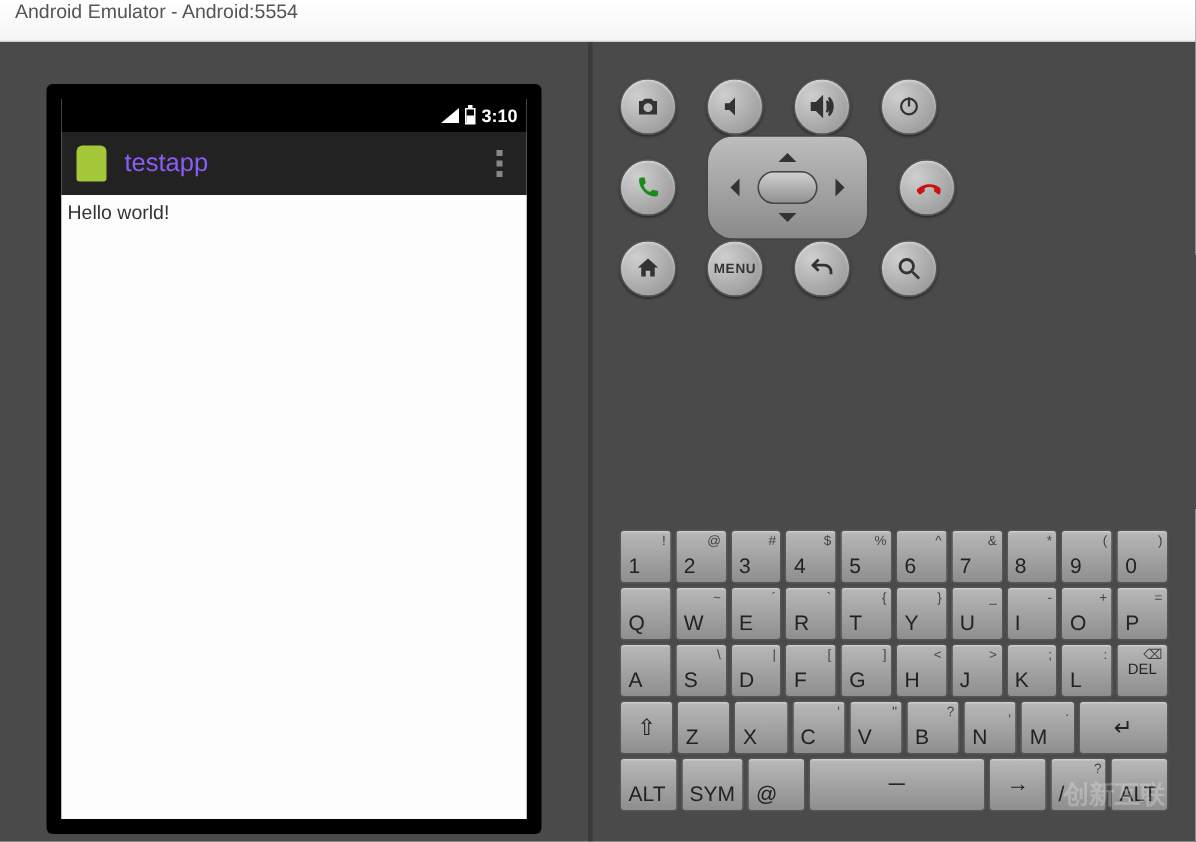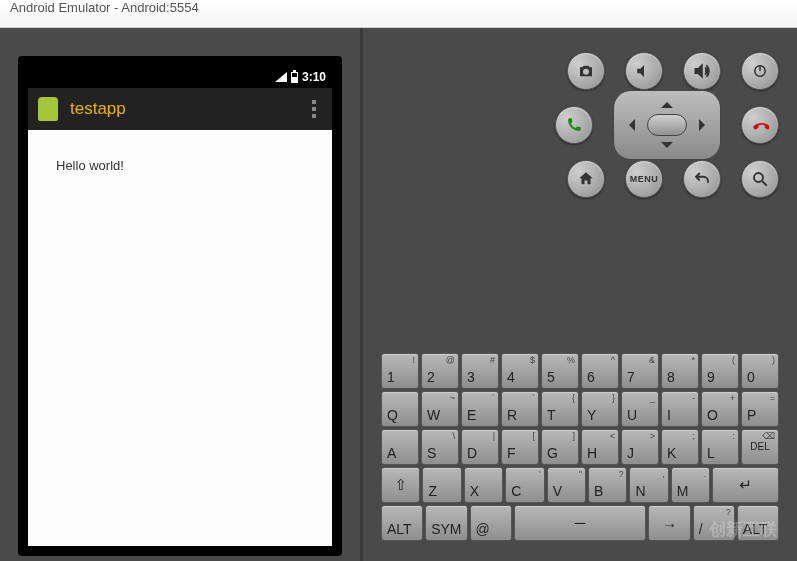--- a/index.html
+++ b/index.html
@@ -1,32 +1,32 @@
 <!DOCTYPE html>
 <html><head>
 <meta charset="utf-8">
 <style>
   * { box-sizing: border-box; margin: 0; padding: 0; font-family: "Segoe UI", Tahoma, sans-serif; }
   body { width: 797px; height: 561px; background: #fff; overflow: hidden; }
   .titlebar { height: 28px; background: linear-gradient(#fff,#f5f5f5); border-bottom:1px solid #d0d0d0; color:#555; font-size:13px; padding:0 10px; }
   .workspace { display:flex; height: 533px; background:#4a4a4a; }
-  .left-panel { width:360px; display:flex; align-items:flex-start; justify-content:center; padding:28px 18px; }
+  .left-panel { width:392px; display:flex; align-items:flex-start; justify-content:center; padding:28px 18px; }
   .right-panel { flex:1; border-left:3px solid #3a3a3a; padding:20px 18px; display:flex; flex-direction:column; }
   .device { width:330px; height:500px; background:#000; border-radius:4px; padding:10px; }
   .screen { width:100%; height:100%; background:#fff; display:flex; flex-direction:column; }
   .statusbar { height:22px; background:#000; color:#fff; display:flex; align-items:center; justify-content:flex-end; padding:0 6px; font-size:12px; gap:4px; font-weight:bold; }
-  .appbar { height:42px; background:#222; color:#eab308; display:flex; align-items:center; padding:0 10px; }
+  .appbar { height:42px; background:#222; color:#8b5cf6; display:flex; align-items:center; padding:0 10px; }
   .app-icon { width:20px; height:24px; margin-right:12px; position:relative; }
   .app-icon::before{content:"";position:absolute;inset:0;background:#a4c639;border-radius:4px 4px 2px 2px;}
   .app-title { font-size:17px; flex:1; }
   .menu-dots { width:16px; display:flex; flex-direction:column; gap:3px; align-items:center; }
   .menu-dots span{width:4px;height:4px;background:#888;}
-  .app-content { flex:1; background:#fdfdfd; color:#333; padding:28px; font-size:13px; }
+  .app-content { flex:1; background:#fdfdfd; color:#333; padding:4px; font-size:13px; }
   
-  .controls { display:flex; flex-direction:column; gap:0; align-items:flex-end; margin-bottom:26px; margin-top:4px;}
+  .controls { display:flex; flex-direction:column; gap:0; align-items:flex-start; margin-bottom:26px; margin-top:4px;}
   .crow { display:flex; gap:20px; align-items:center; }
   .cbtn { width:38px; height:38px; border-radius:50%; background:radial-gradient(circle at 30% 30%, #cfcfcf,#8f8f8f); border:1px solid #555; display:flex; align-items:center; justify-content:center; color:#333; font-size:15px; cursor:pointer; box-shadow:inset 0 1px 2px rgba(255,255,255,.5), 0 1px 2px rgba(0,0,0,.5);}
   .cbtn svg{width:18px;height:18px;}
   .dpad { width:108px; height:70px; position:relative; }
   .dpad-bg{position:absolute;inset:0;background:linear-gradient(#bdbdbd,#8a8a8a);border-radius:18px;border:1px solid #444;}
   .dpad-center{position:absolute;left:34px;top:24px;width:40px;height:22px;background:linear-gradient(#d0d0d0,#909090);border-radius:11px;border:1px solid #444;cursor:pointer;}
   .dpad-arrow{position:absolute;width:0;height:0;border:6px solid transparent;cursor:pointer;}
   .dup{top:6px;left:48px;border-bottom-color:#333;}
   .ddown{bottom:6px;left:48px;border-top-color:#333;}
   .dleft{left:10px;top:29px;border-right-color:#333;}

